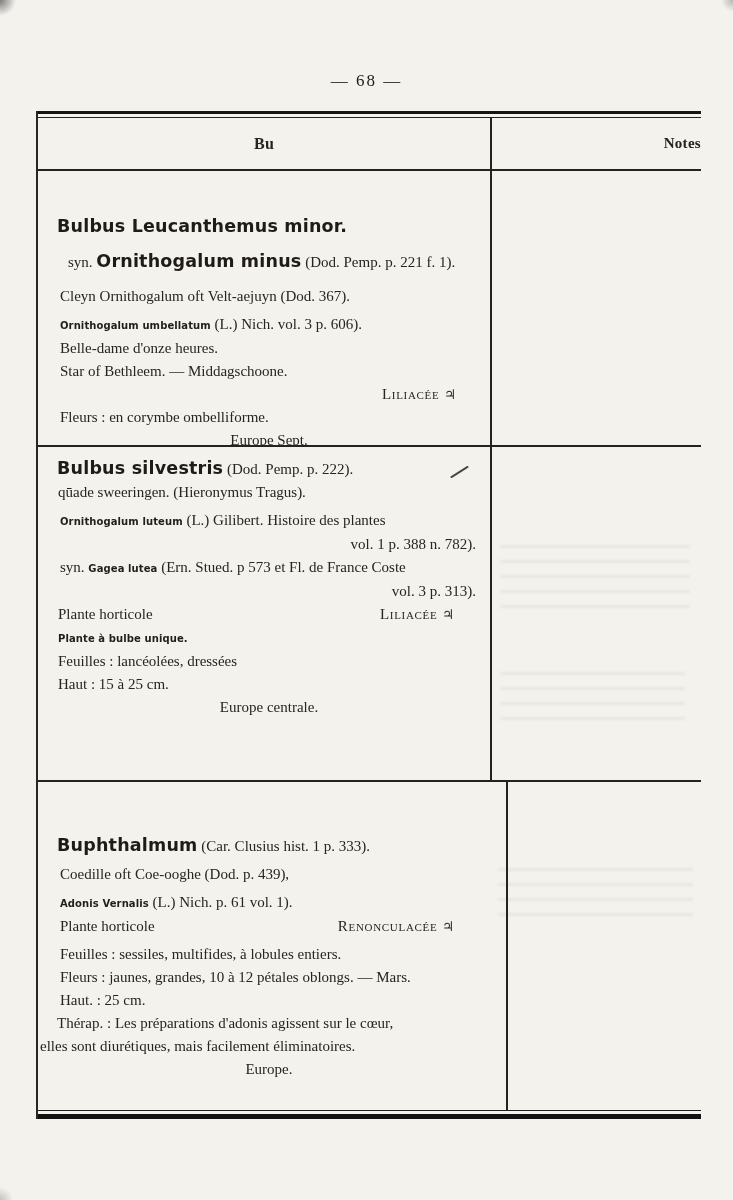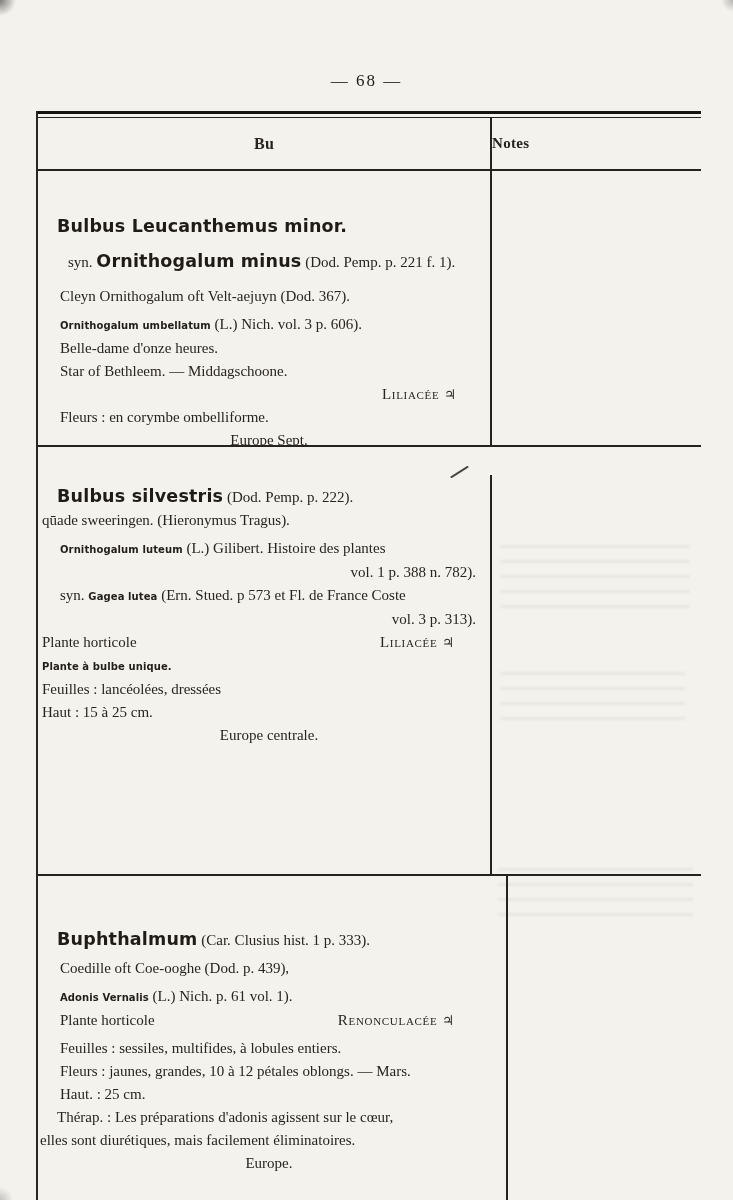--- a/index.html
+++ b/index.html
@@ -27,37 +27,37 @@
   }
 
   .rule-top{ border-top:3px solid #161310; }
   .rule-top .thin{ margin-top:3px; border-top:1px solid #221f1b; height:0; }
 
   .rule-bottom{ border-top:1px solid #221f1b; }
   .rule-bottom .thick{ margin-top:3px; height:5px; background:#141210; }
 
   .header-row{ display:flex; height:53px; border-bottom:2px solid #26221e; }
   .col-main{ width:452px; display:flex; align-items:center; justify-content:center; }
-  .col-notes{ flex:1; border-left:2px solid #26221e; display:flex; align-items:center; justify-content:flex-start; }
+  .col-notes{ flex:1; border-left:2px solid #26221e; display:flex; align-items:center; justify-content:flex-end; }
   .hdr-main{ font-weight:700; font-size:16px; letter-spacing:.3px; }
   .hdr-notes{ font-weight:700; font-size:15px; letter-spacing:.3px; }
 
   .entry-row{ display:flex; }
   #entries .entry-row:nth-child(1){ height:276px; border-bottom:2px solid #26221e; }
-  #entries .entry-row:nth-child(2){ height:401px; border-bottom:2px solid #26221e;margin-top:28px; }
+  #entries .entry-row:nth-child(2){ height:335px; border-bottom:2px solid #26221e; }
   #entries .entry-row:nth-child(3){ height:328px;gap:16px; }
   .cell-main{ width:452px; overflow:hidden; }
   .cell-notes{ flex:1; border-left:2px solid #26221e; position:relative; }
   #entries .entry-row:nth-child(1) .cell-main{ padding-top:44px; }
   #entries .entry-row:nth-child(2) .cell-main{ padding-top:10px; }
   #entries .entry-row:nth-child(3) .cell-main{ padding-top:52px; }
 
   .line{ font-size:15px; line-height:23px; white-space:nowrap; padding-right:12px; color:#28241f; }
   .ind-0{ padding-left:2px; }
-  .ind-1{ padding-left:4px; }
+  .ind-1{ padding-left:20px; }
   .ind-2{ padding-left:19px; }
   .ind-3{ padding-left:22px; }
   .ind-4{ padding-left:30px; }
   .sp-1{ margin-top:5px; }
   .sp-2{ margin-top:11px; }
   .align-right{ text-align:right; padding-right:34px; }
   .align-rightedge{ text-align:right; padding-right:14px; }
   .align-center{ text-align:center; }
   .align-split{ display:flex; justify-content:space-between; padding-right:36px; }
 

